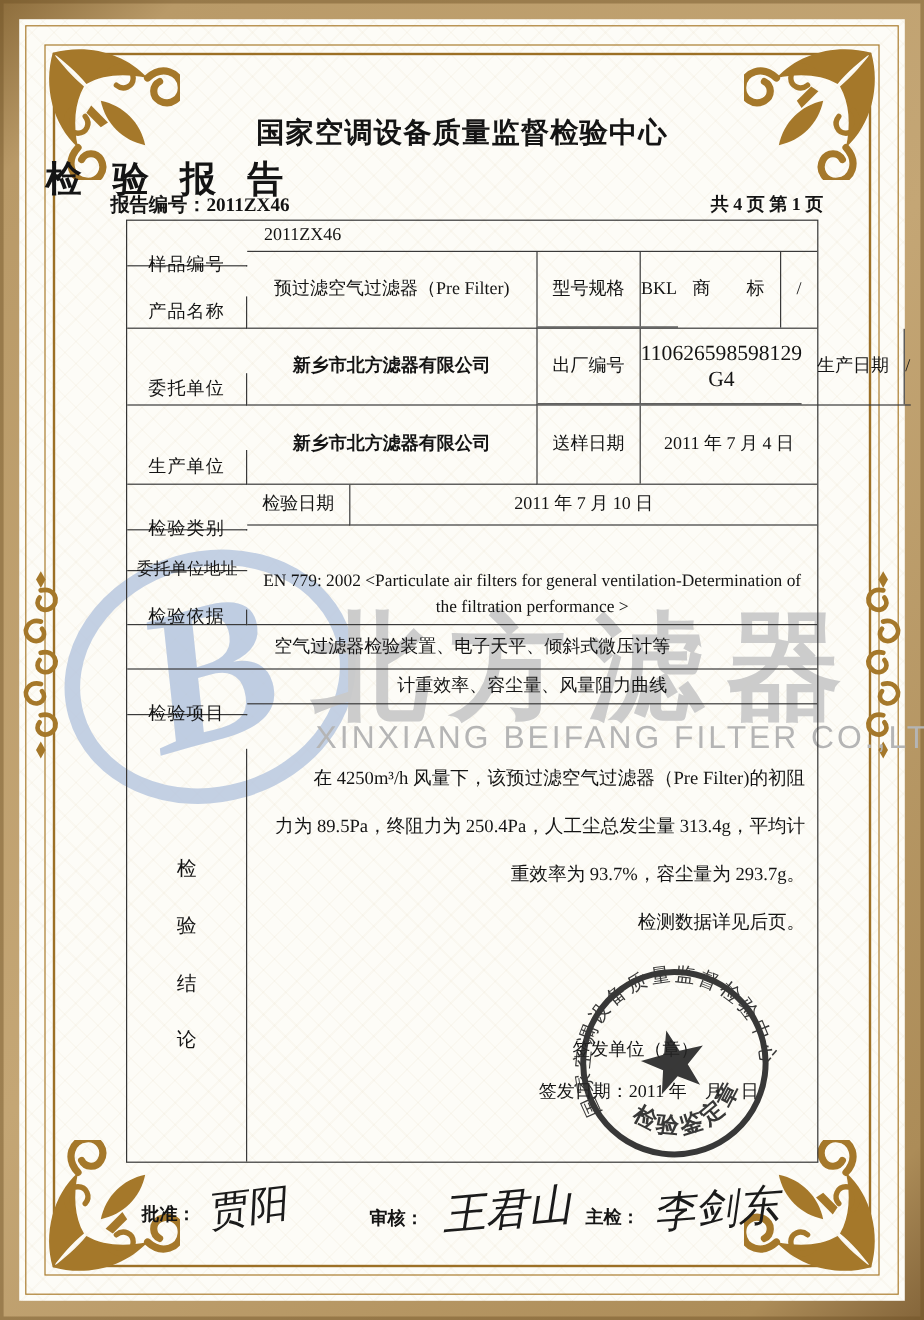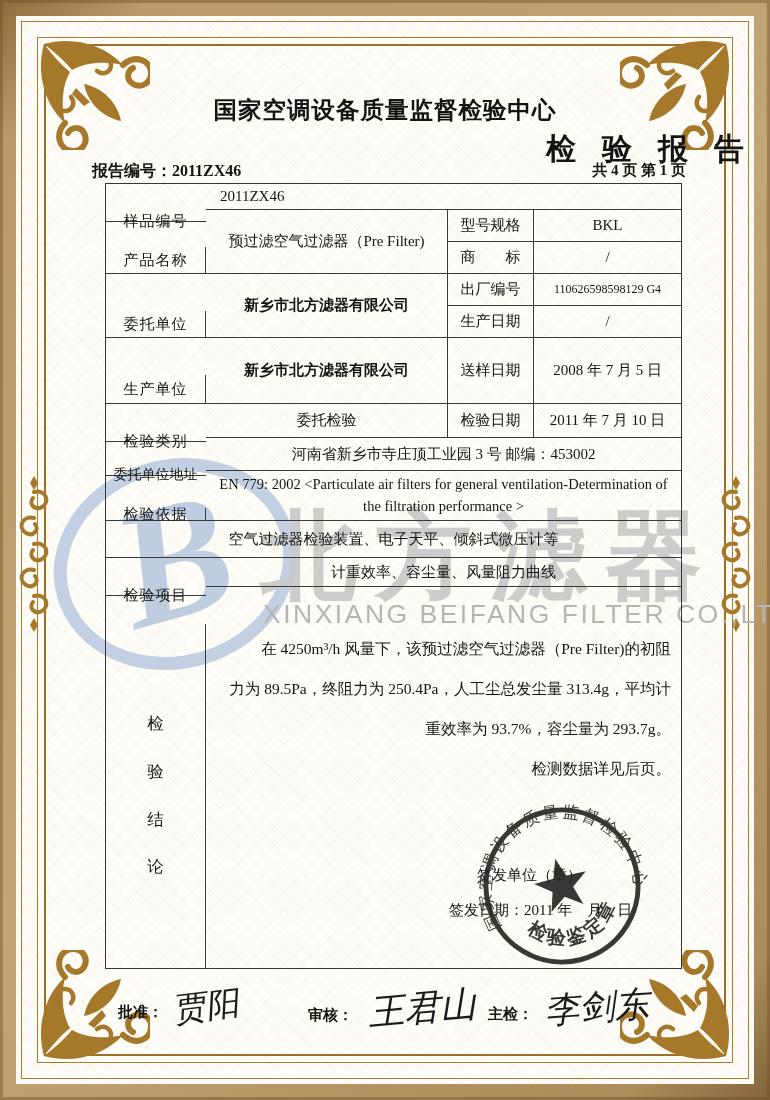--- a/index.html
+++ b/index.html
@@ -20,35 +20,35 @@
 
   
   .wm{position:absolute;z-index:1;}
   .wm-cn{left:260px;top:492px;font-family:"Liberation Sans","DejaVu Sans",sans-serif;font-size:97px;font-weight:bold;color:#cacaca;letter-spacing:18px;white-space:nowrap;opacity:.95;}
   .wm-en{left:263px;top:599px;font-family:"Liberation Sans","DejaVu Sans",sans-serif;font-size:26.5px;color:#b5b5b5;letter-spacing:2.5px;white-space:nowrap;}
   .wm-logo{left:44px;top:446px;}
 
   
   .content{position:absolute;inset:0;z-index:2;color:#141414;}
   .org-name{position:absolute;top:94px;left:0;width:100%;text-align:center;font-size:23.5px;font-weight:bold;letter-spacing:1px;font-family:"Liberation Sans","DejaVu Sans",sans-serif;}
-  .report-title{position:absolute;top:129px;left:0;width:100%;text-align:right;font-size:30px;font-weight:bold;letter-spacing:26px;padding-left:12px;box-sizing:border-box;font-family:"Liberation Sans","DejaVu Sans",sans-serif;}
+  .report-title{position:absolute;top:129px;left:0;width:100%;text-align:left;font-size:30px;font-weight:bold;letter-spacing:26px;padding-left:38px;box-sizing:border-box;font-family:"Liberation Sans","DejaVu Sans",sans-serif;}
   .report-no{position:absolute;left:92px;top:161px;font-size:16px;font-weight:bold;}
   .page-info{position:absolute;right:84px;top:161px;font-size:15px;font-weight:bold;}
 
   
   .doc-table{position:absolute;left:105px;top:183px;width:577px;border:1.7px solid #353535;box-sizing:border-box;font-size:15px;}
   .tr{display:flex;box-sizing:border-box;}
   .td{box-sizing:border-box;display:flex;align-items:center;justify-content:center;text-align:center;border-right:1.5px solid #3a3a3a;line-height:1.25;}
   .td:last-child{border-right:none;}
   .bb{border-bottom:1.5px solid #3a3a3a;}
   .lab{width:100px;flex:none;letter-spacing:1px;margin-top:37px;}
   .val2{width:242px;flex:none;}
   .lab3{width:86px;flex:none;}
   .val4{flex:1;}
-  .subcol{flex:1;display:flex;flex-direction:column;}
+  .subcol{flex:1;display:flex;flex-direction:row;}
   .subrow{display:flex;flex:1;}
   .subrow .lab3{border-right:1.5px solid #3a3a3a;}
   .subrow.sb{border-bottom:1.5px solid #3a3a3a;}
   .two-line{flex-direction:column;line-height:1.2;}
   .en-val{font-size:14.5px;padding:2px 8px;line-height:1.45;}
 
   
   .concl-lab{flex-direction:column;justify-content:center;gap:27px;font-size:16.5px;letter-spacing:0;}
   .concl-body{flex:1;position:relative;display:block;text-align:right;}
   .concl-text{position:absolute;top:42px;left:14px;right:10px;font-size:15.5px;line-height:40px;text-indent:2em;}
@@ -156,50 +156,48 @@
           </div>
         </div>
       </div>
 
       <div class="tr" style="height:64px">
         <div class="td lab bb">委托单位</div>
         <div class="td val2 bb" style="font-weight:bold">新乡市北方滤器有限公司</div>
         <div class="subcol bb">
           <div class="subrow sb">
             <div class="td lab3">出厂编号</div>
-            <div class="td val4" style="font-size:12px">110626598598129 G4</div>
+            <div class="td val4" style="font-size:18px">110626598598129 G4</div>
           </div>
           <div class="subrow">
             <div class="td lab3">生产日期</div>
             <div class="td val4">/</div>
           </div>
         </div>
       </div>
 
       <div class="tr" style="height:66px">
         <div class="td lab bb">生产单位</div>
         <div class="td val2 bb" style="font-weight:bold">新乡市北方滤器有限公司</div>
         <div class="subcol bb">
           <div class="subrow">
             <div class="td lab3">送样日期</div>
-            <div class="td val4">2008 年 7 月 5 日</div>
+            <div class="td val4">2011 年 7 月 4 日</div>
           </div>
         </div>
       </div>
 
       <div class="tr" style="height:34px">
         <div class="td lab bb">检验类别</div>
-        <div class="td val2 bb">委托检验</div>
         <div class="td lab3 bb">检验日期</div>
         <div class="td val4 bb">2011 年 7 月 10 日</div>
       </div>
 
       <div class="tr" style="height:33px">
         <div class="td lab bb" style="font-size:14px;letter-spacing:0">委托单位地址</div>
-        <div class="td val4 bb">河南省新乡市寺庄顶工业园 3 号 邮编：453002</div>
       </div>
 
       <div class="tr" style="height:50px">
         <div class="td lab bb">检验依据</div>
         <div class="td val4 bb en-val">EN 779: 2002 &lt;Particulate air filters for general ventilation-Determination of the filtration performance &gt;</div>
       </div>
 
       <div class="tr" style="height:37px">
         <div class="td val4 bb">空气过滤器检验装置、电子天平、倾斜式微压计等</div>
       </div>

